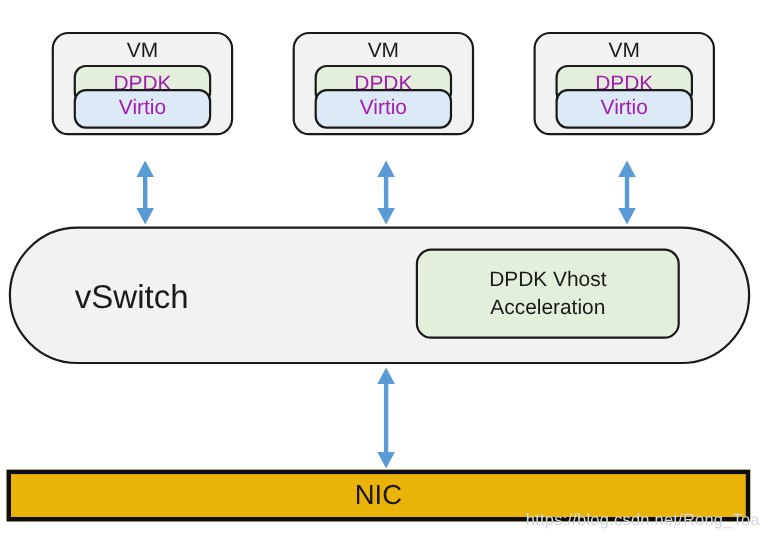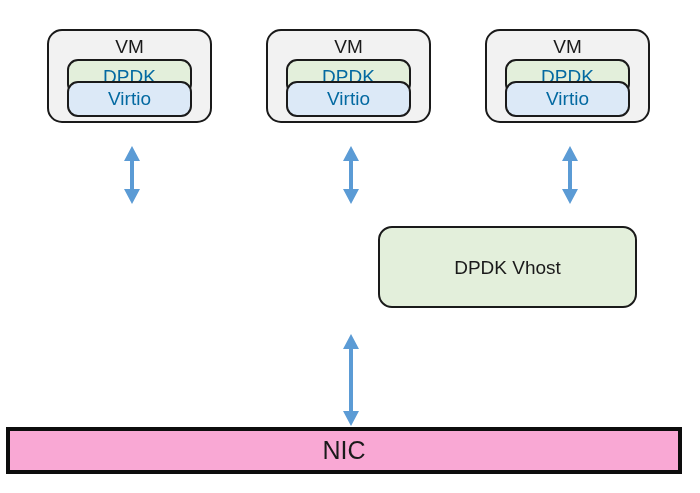--- a/index.html
+++ b/index.html
@@ -46,21 +46,21 @@
     left: 18px;
     right: 18px;
     height: 36px;
     box-sizing: border-box;
     border: 2.5px solid #1a1a1a;
     border-radius: 11px;
     display: flex;
     align-items: center;
     justify-content: center;
     font-size: 19px;
-    color: #0369a1;
+    color: #a21caf;
   }
   .layer-dpdk {
     top: 28px;
     background: #e3efdb;
   }
   .layer-virtio {
     top: 50px;
     background: #dce9f7;
   }
 
@@ -83,21 +83,21 @@
     font-size: 30px;
     color: #1a1a1a;
     line-height: 34px;
   }
 
   
   #vhost-box {
     position: absolute;
     left: 378px;
     top: 226px;
-    width: 259px;
+    width: 240px;
     height: 82px;
     box-sizing: border-box;
     background: #e3efdb;
     border: 2.5px solid #1a1a1a;
     border-radius: 14px;
     display: flex;
     flex-direction: column;
     align-items: center;
     justify-content: center;
     font-size: 19px;
@@ -106,21 +106,21 @@
   }
 
   
   #nic-box {
     position: absolute;
     left: 6px;
     top: 427px;
     width: 676px;
     height: 47px;
     box-sizing: border-box;
-    background: #f9a8d4;
+    background: #eab308;
     border: 4px solid #0d0d0d;
     display: flex;
     align-items: center;
     justify-content: center;
     font-size: 25px;
     color: #1a1a1a;
   }
 
   
   .arrow {
@@ -173,29 +173,34 @@
     <polygon points="20,0 28,15 12,15" fill="#5b9bd5"></polygon>
     <polygon points="20,58 28,43 12,43" fill="#5b9bd5"></polygon>
   </svg>
 
   <svg class="arrow" style="left:550px; top:146px;" width="40" height="58" viewBox="0 0 40 58">
     <line x1="20" y1="13" x2="20" y2="45" stroke="#5b9bd5" stroke-width="4"></line>
     <polygon points="20,0 28,15 12,15" fill="#5b9bd5"></polygon>
     <polygon points="20,58 28,43 12,43" fill="#5b9bd5"></polygon>
   </svg>
 
+  <div id="vswitch">
+    <div id="vswitch-label">vSwitch</div>
+  </div>
 
   <div id="vhost-box">
     <div>DPDK Vhost</div>
+    <div>Acceleration</div>
   </div>
 
   <svg class="arrow" style="left:331px; top:334px;" width="40" height="92" viewBox="0 0 40 92">
     <line x1="20" y1="13" x2="20" y2="79" stroke="#5b9bd5" stroke-width="4"></line>
     <polygon points="20,0 28,15 12,15" fill="#5b9bd5"></polygon>
     <polygon points="20,92 28,77 12,77" fill="#5b9bd5"></polygon>
   </svg>
 
   <div id="nic-box">
     <span>NIC</span>
   </div>
 
+  <div id="watermark">https://blog.csdn.net/Rong_Toa</div>
 
 </div>
 
 </body></html>

